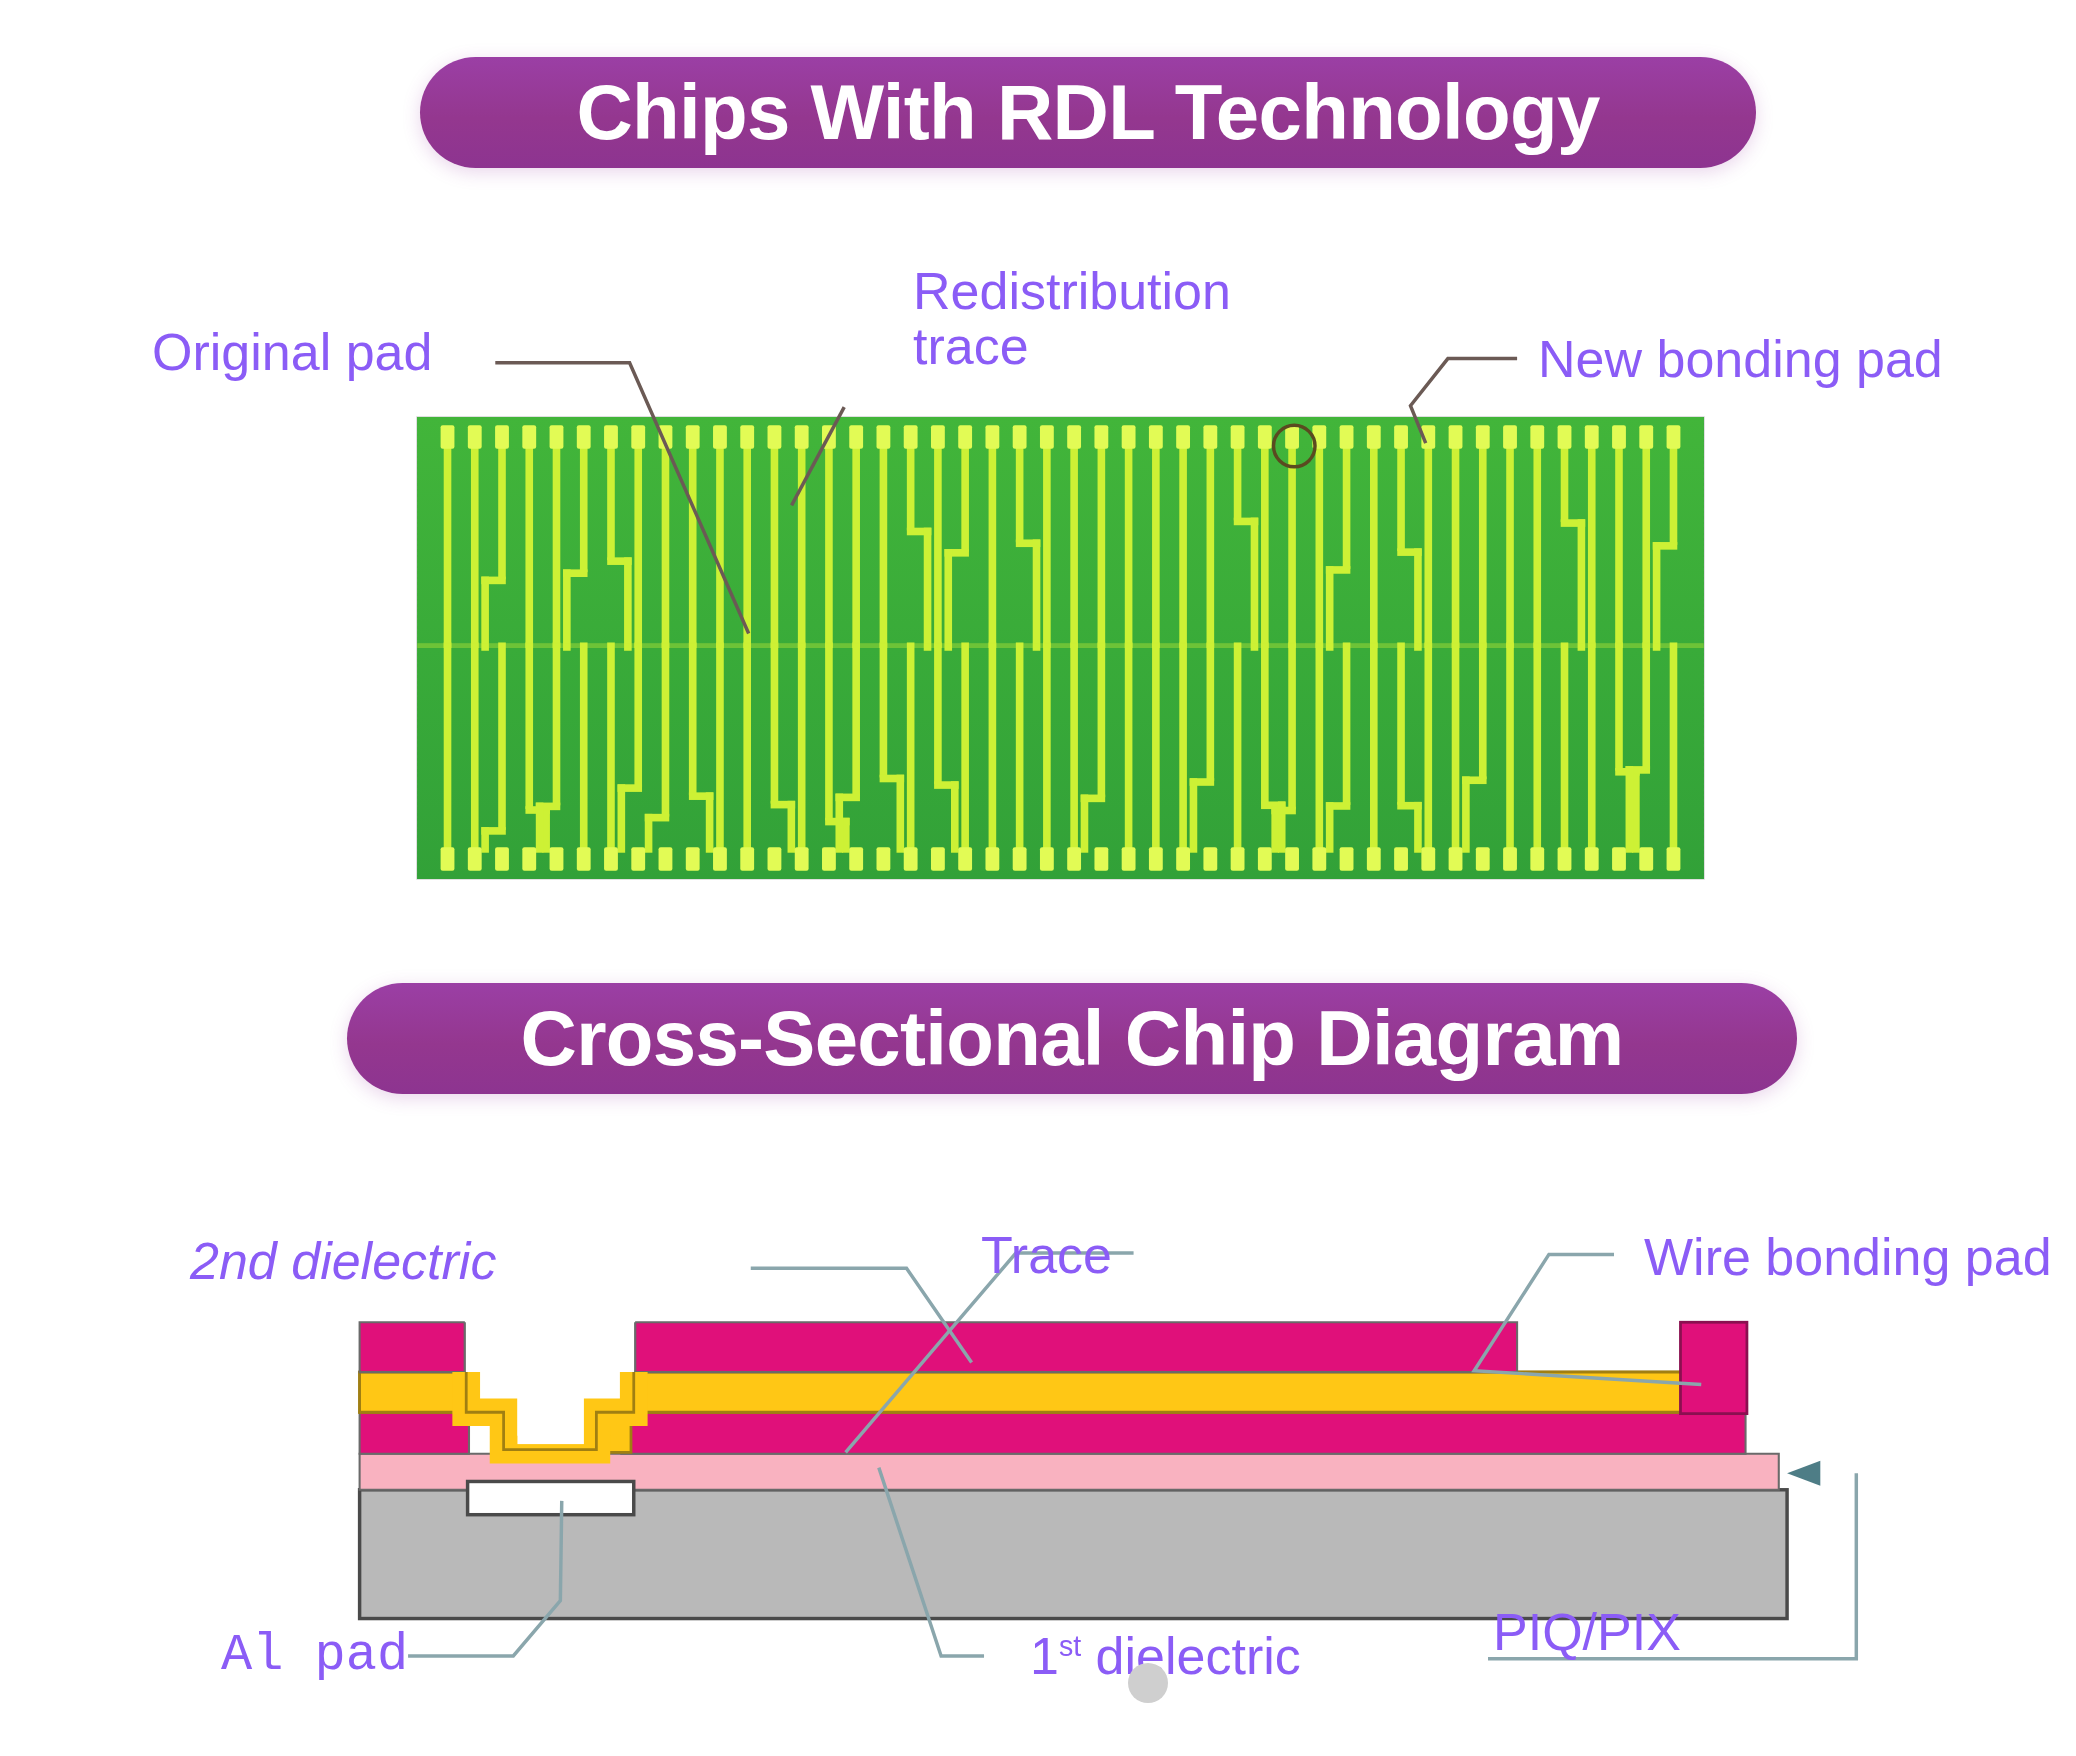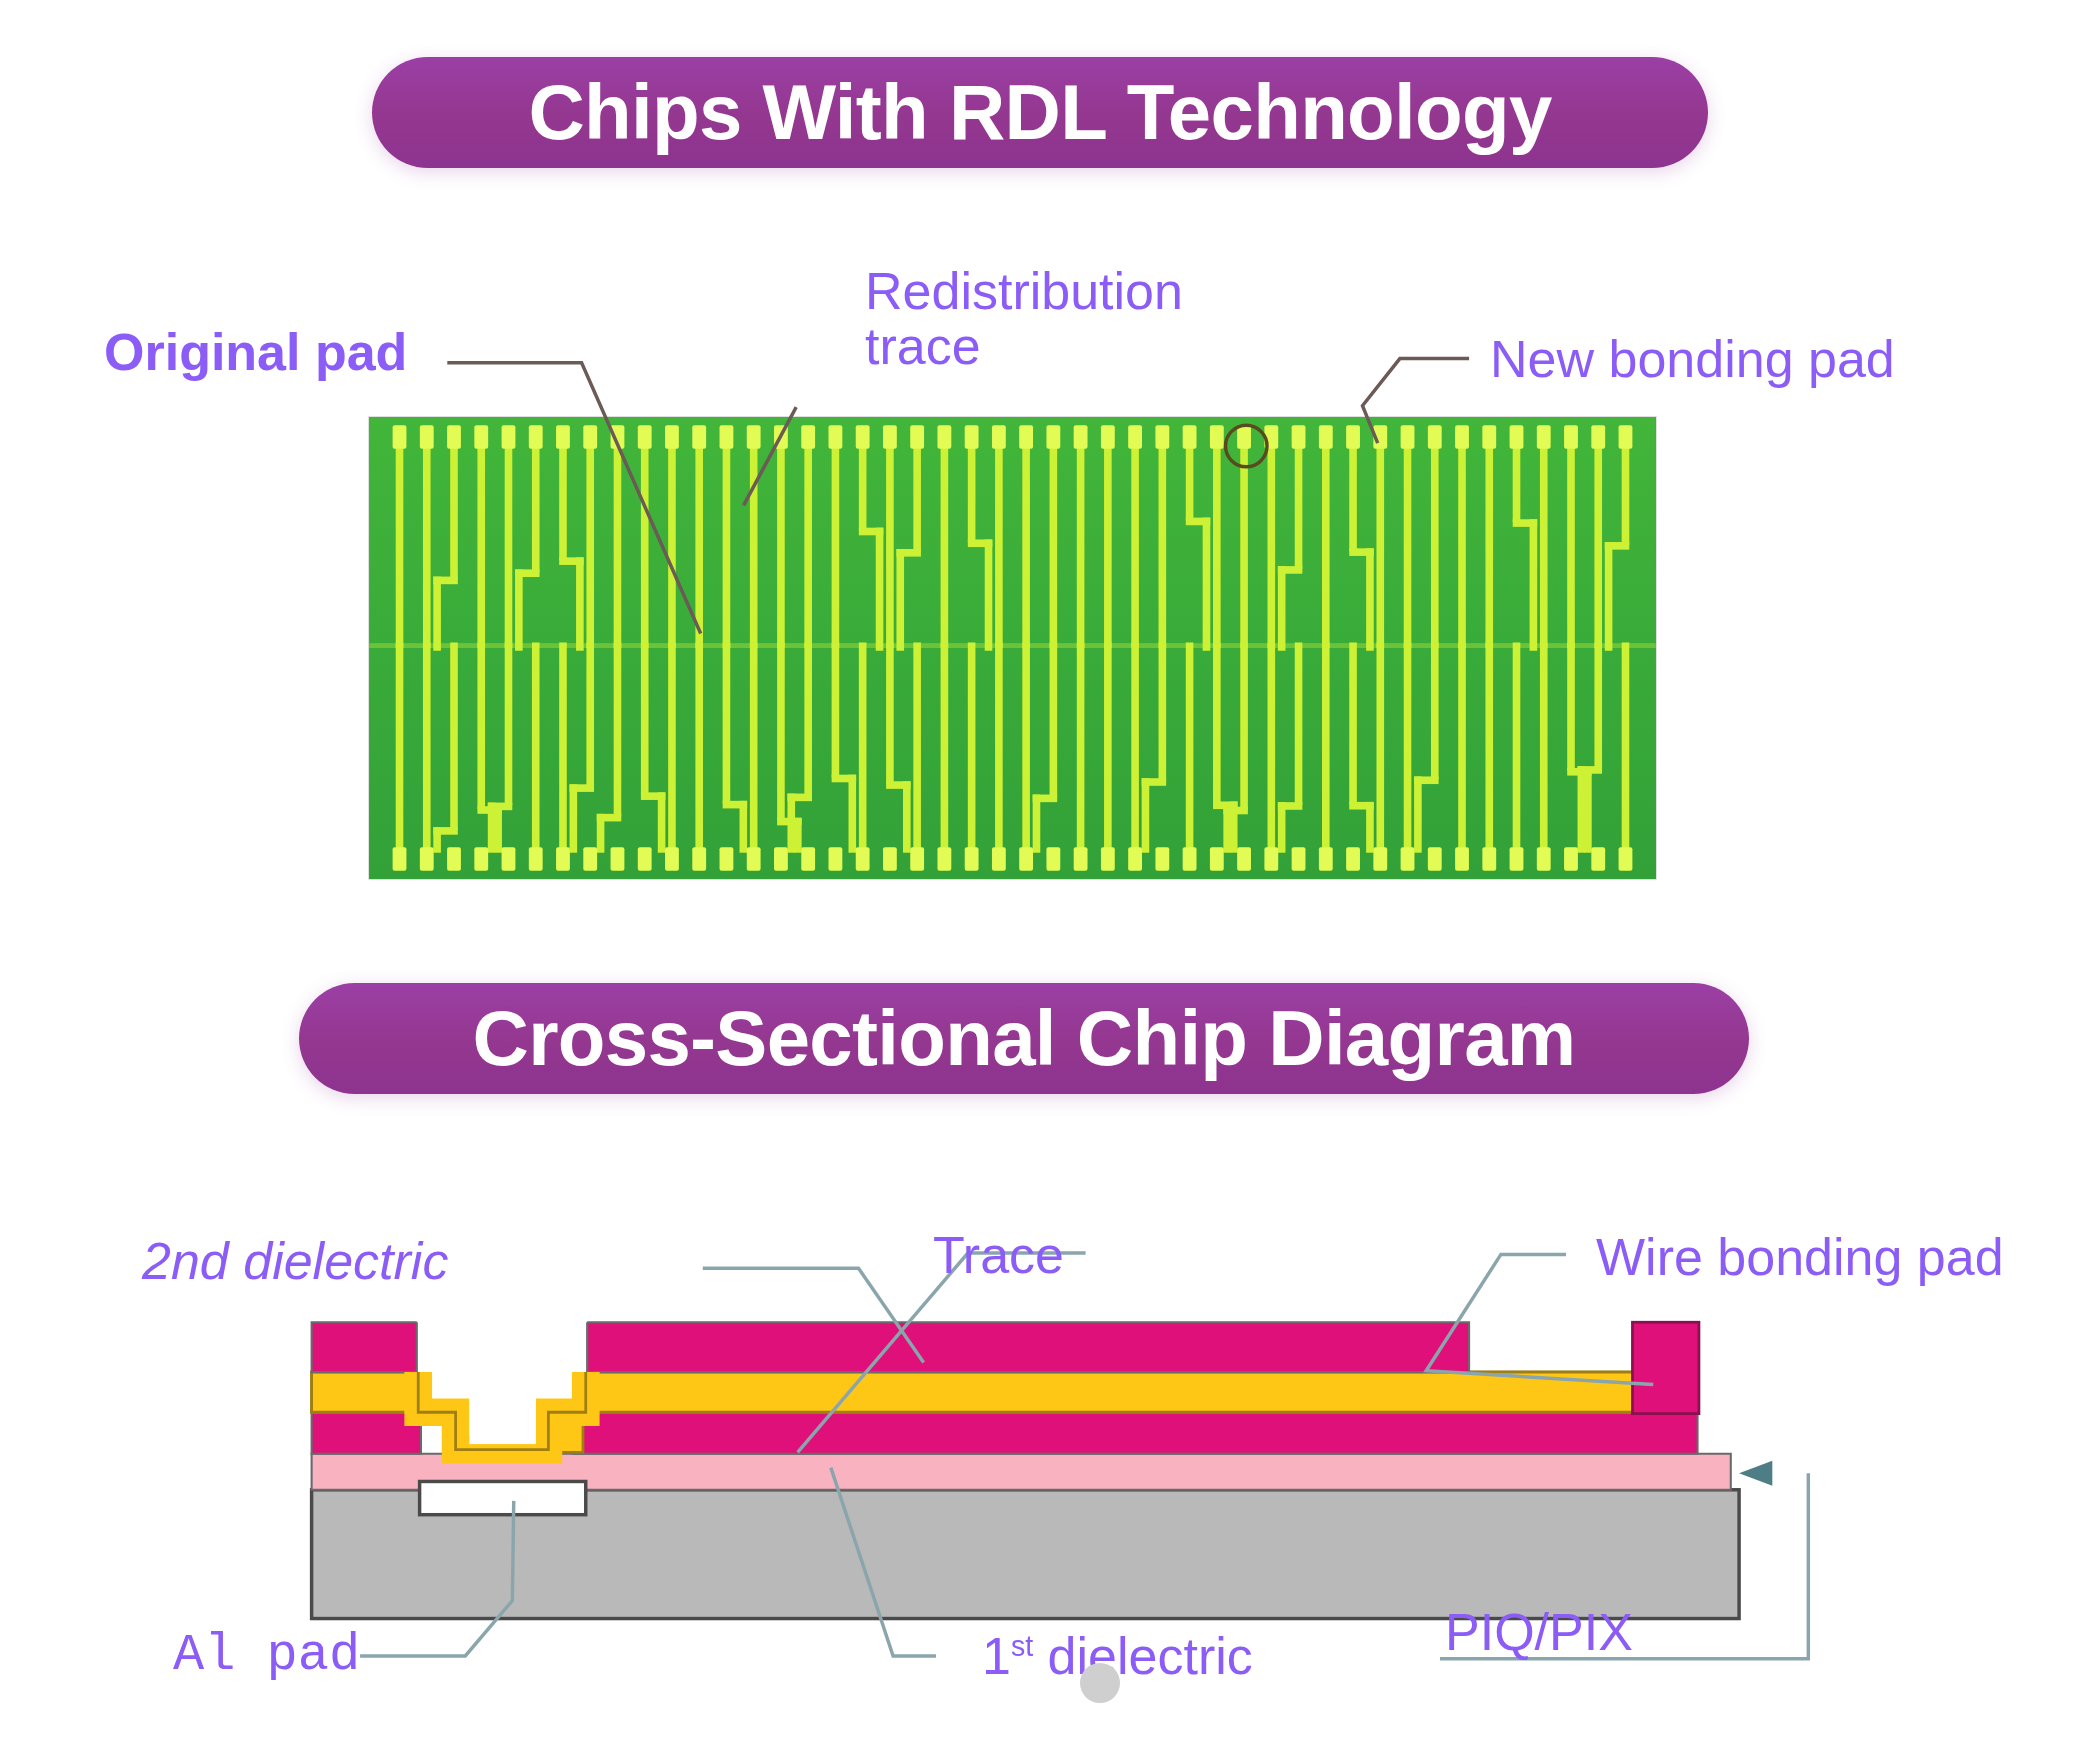--- a/index.html
+++ b/index.html
@@ -3,21 +3,21 @@
 <meta charset="utf-8">
 <style>
   html,body{margin:0;padding:0;}
   body{
     width:2077px;height:1757px;
     background:#ffffff;
     font-family:"Liberation Sans", sans-serif;
     position:relative;
     overflow:hidden;
   }
-  .page{position:absolute;inset:0;}
+  .page{position:absolute;inset:0;margin-left:48px;}
 
   
   .pill{
     position:absolute;
     display:flex;align-items:center;justify-content:center;
     background:linear-gradient(180deg,#9b3fa5 0%,#94378f 55%,#8d3490 100%);
     color:#ffffff;
     border-radius:691px;
     font-weight:bold;
     letter-spacing:-0.7px;
@@ -353,21 +353,21 @@
 
   <svg class="ovl" viewBox="0 0 3000 2538" width="2077" height="1757">
 
     <path d="M 646,524 L 840,524 L 1012,915" fill="none" stroke="#6b5a55" stroke-width="5"></path>
 
     <path d="M 1150,588 L 1074,730" fill="none" stroke="#6b5a55" stroke-width="5"></path>
 
     <path d="M 2122,518 L 2022,518 L 1968,586 L 1990,640" fill="none" stroke="#6b5a55" stroke-width="5"></path>
   </svg>
 
-  <div class="lbl" id="lbl-original-pad" style="left:104px;top:324px;font-weight:bold;">Original pad</div>
+  <div class="lbl" id="lbl-original-pad" style="left:104px;top:324px;">Original pad</div>
 
   <div class="lbl two-line" id="lbl-redistribution" style="left:865px;top:264px;width:429px;">
     <span>Redistribution</span><br>
     <span>trace</span>
   </div>
 
   <div class="lbl" id="lbl-new-bonding-pad" style="left:1490px;top:331px;">New bonding pad</div>
 
   <div class="pill" id="title-pill-2">Cross-Sectional Chip Diagram</div>
 

